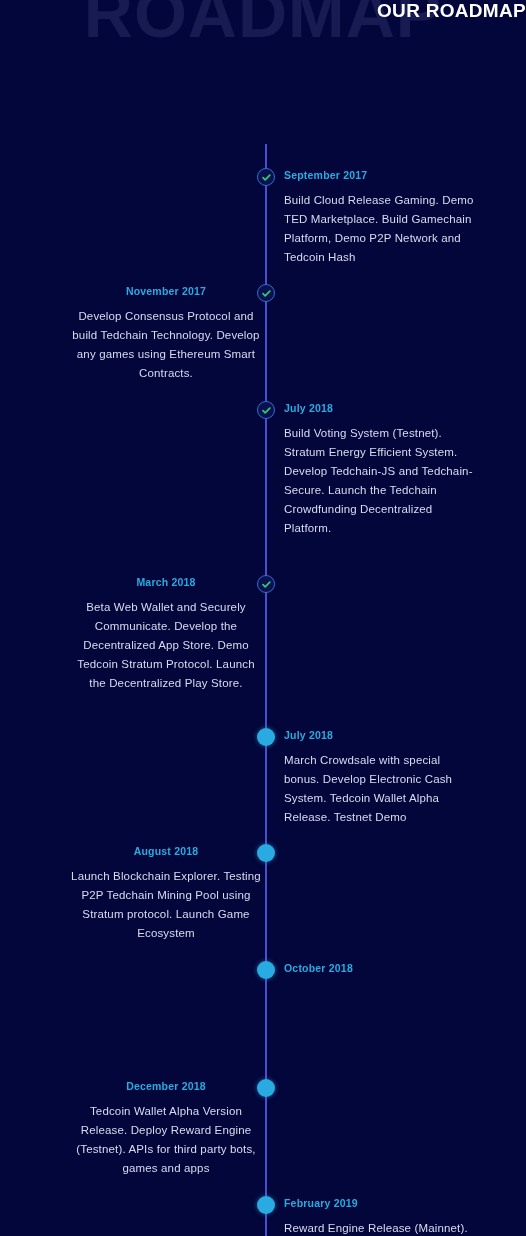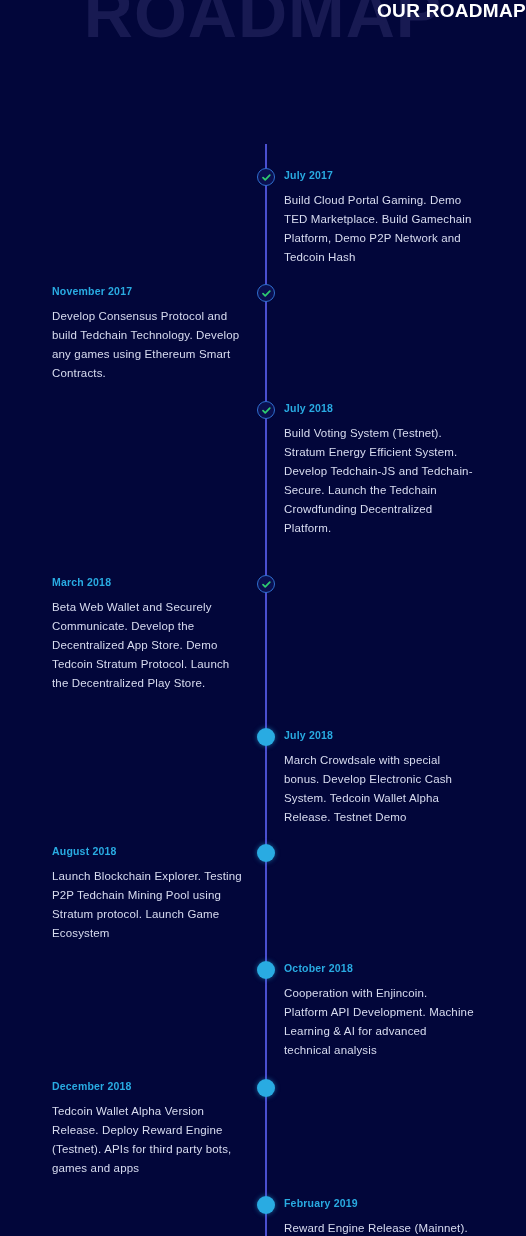--- a/index.html
+++ b/index.html
@@ -97,21 +97,21 @@
     box-shadow:0 0 5px rgba(41,171,226,.55);
   }
 
   .content {
     position:absolute;
     top:0px;
     width:190px;
   }
 
   .entry.right .content { left:284px; text-align:left; }
-  .entry.left  .content { left:52px; width:196px; text-align:left; }
+  .entry.left  .content { left:68px; width:196px; text-align:center; }
 
   .date {
     font-size:10.5px;
     font-weight:bold;
     color:#29abe2;
     letter-spacing:.2px;
     line-height:14px;
     margin-bottom:9px;
   }
 
@@ -134,22 +134,22 @@
 <div class="timeline">
   <div class="timeline-axis" style="top: 72px; height: 1092px; background: rgb(74, 79, 208);"></div>
   <div id="entries-root">
       <div class="entry right" style="top: 96px;">
         <div class="marker done" style="border-color: rgb(47, 111, 208);">
           <svg width="11" height="11" viewBox="0 0 12 12" aria-hidden="true">
             <path d="M2.2 6.2 L4.6 8.5 L9.6 3.4" fill="none" stroke="#2ecc71" stroke-width="1.9" stroke-linecap="round" stroke-linejoin="round"></path>
           </svg>
         </div>
         <div class="content">
-          <div class="date" style="color: rgb(41, 171, 226);">July 2017</div>
-          <div class="desc" style="color: rgb(216, 220, 240);">Build Cloud Portal Gaming. Demo TED Marketplace. Build Gamechain Platform, Demo P2P Network and Tedcoin Hash</div>
+          <div class="date" style="color: rgb(41, 171, 226);">September 2017</div>
+          <div class="desc" style="color: rgb(216, 220, 240);">Build Cloud Release Gaming. Demo TED Marketplace. Build Gamechain Platform, Demo P2P Network and Tedcoin Hash</div>
         </div>
       </div>
       <div class="entry left" style="top: 212px;">
         <div class="marker done" style="border-color: rgb(47, 111, 208);">
           <svg width="11" height="11" viewBox="0 0 12 12" aria-hidden="true">
             <path d="M2.2 6.2 L4.6 8.5 L9.6 3.4" fill="none" stroke="#2ecc71" stroke-width="1.9" stroke-linecap="round" stroke-linejoin="round"></path>
           </svg>
         </div>
         <div class="content">
           <div class="date" style="color: rgb(41, 171, 226);">November 2017</div>
@@ -189,21 +189,20 @@
         <div class="marker pending" style="background: rgb(41, 171, 226);"></div>
         <div class="content">
           <div class="date" style="color: rgb(41, 171, 226);">August 2018</div>
           <div class="desc" style="color: rgb(216, 220, 240);">Launch Blockchain Explorer. Testing P2P Tedchain Mining Pool using Stratum protocol. Launch Game Ecosystem</div>
         </div>
       </div>
       <div class="entry right" style="top: 889px;">
         <div class="marker pending" style="background: rgb(41, 171, 226);"></div>
         <div class="content">
           <div class="date" style="color: rgb(41, 171, 226);">October 2018</div>
-          <div class="desc" style="color: rgb(216, 220, 240);">Cooperation with Enjincoin. Platform API Development. Machine Learning &amp; AI for advanced technical analysis</div>
         </div>
       </div>
       <div class="entry left" style="top: 1007px;">
         <div class="marker pending" style="background: rgb(41, 171, 226);"></div>
         <div class="content">
           <div class="date" style="color: rgb(41, 171, 226);">December 2018</div>
           <div class="desc" style="color: rgb(216, 220, 240);">Tedcoin Wallet Alpha Version Release. Deploy Reward Engine (Testnet). APIs for third party bots, games and apps</div>
         </div>
       </div>
       <div class="entry right" style="top: 1124px;">

